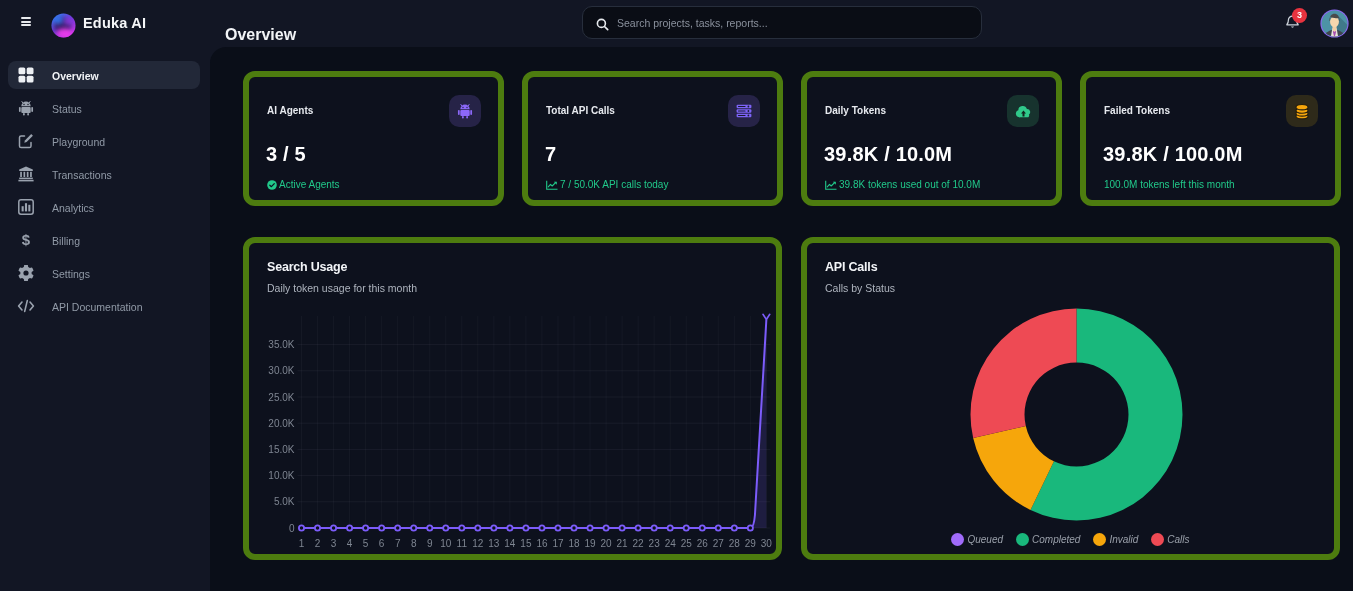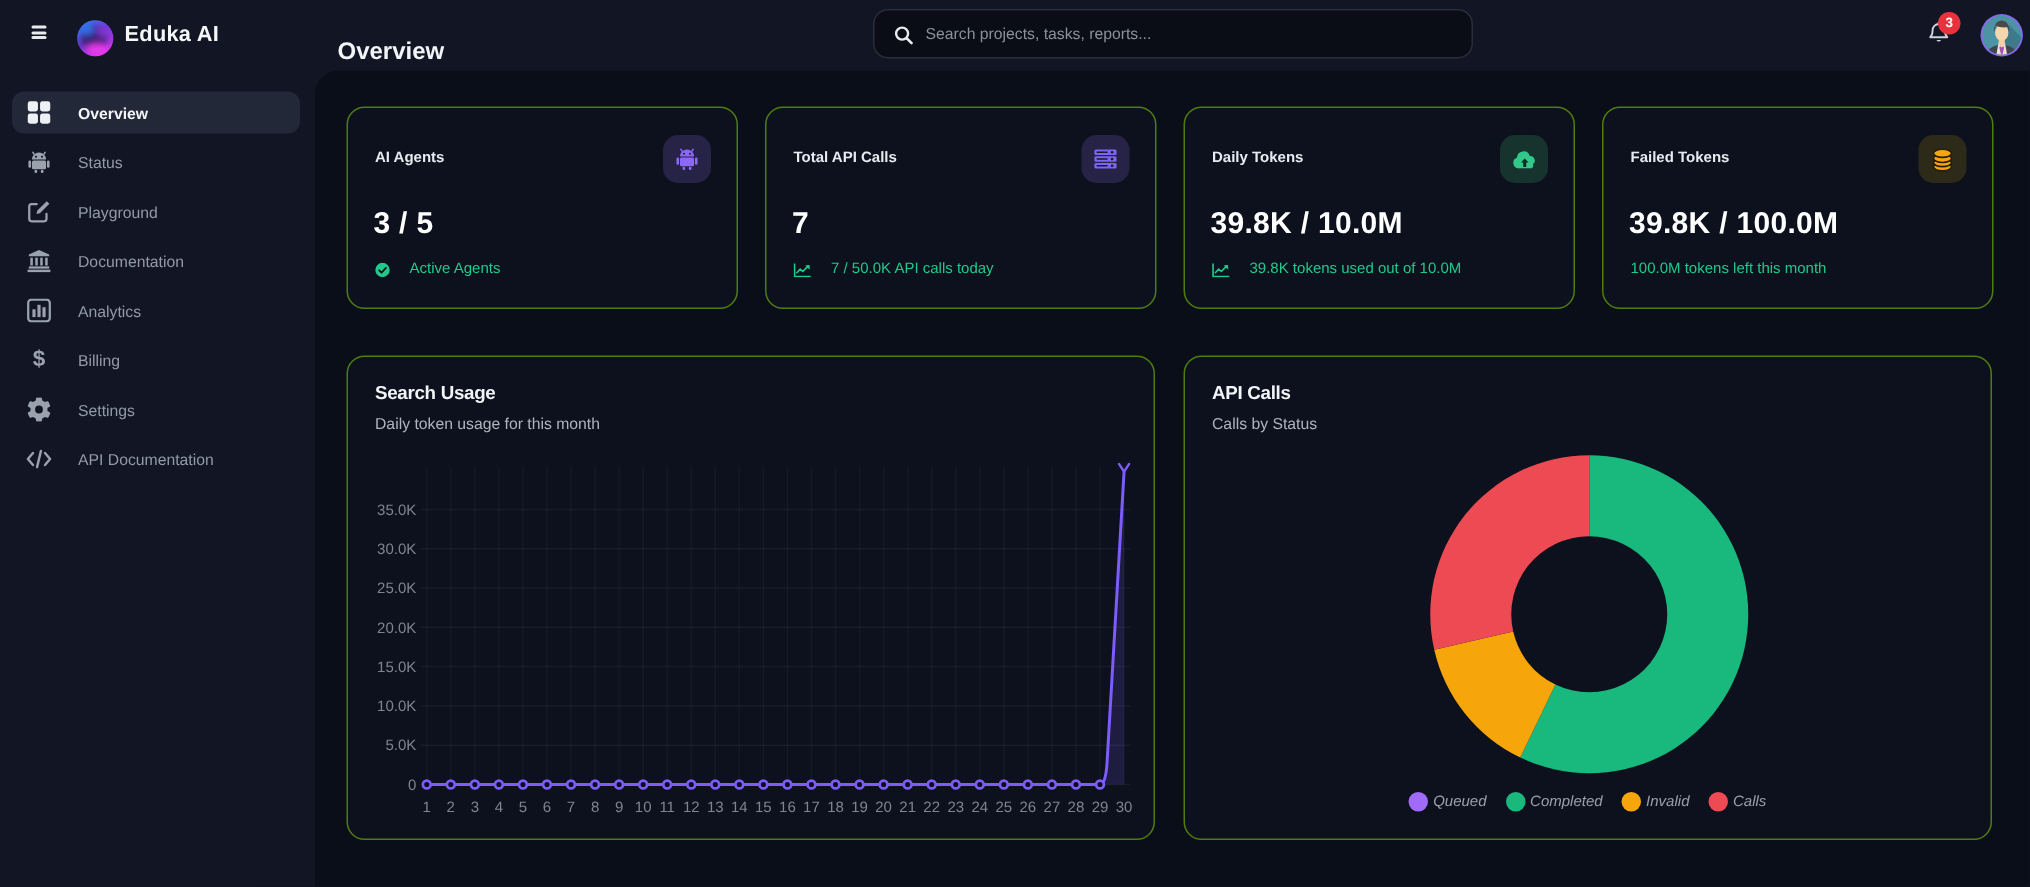--- a/index.html
+++ b/index.html
@@ -15,26 +15,26 @@
 #search .sic2 { position:absolute; left:13px; top:10px; }
 #search .ph { position:absolute; left:34px; top:10px; font-size:10.5px; color:#8a919d; }
 #bell { position:absolute; left:1285px; top:14px; }
 #badge { position:absolute; left:1292px; top:8px; width:15px; height:15px; background:#e8333f; border-radius:50%; color:#fff; font-size:9px; font-weight:700; text-align:center; line-height:15px; }
 #avatar { position:absolute; left:1320px; top:9px; }
 .sitem { position:absolute; left:8px; width:192px; height:28px; border-radius:8px; }
 .sitem.active { background:#222838; }
 .sic { position:absolute; left:9px; top:6px; width:18px; height:16px; display:flex; align-items:center; justify-content:center; }
 .slb { position:absolute; left:44px; top:8.5px; font-size:10.5px; color:#919aa7; }
 .sitem.active .slb { color:#f2f4f7; font-weight:700; }
-.card { position:absolute; background:#0d111d; border:1px solid #4d7c0f; border-radius:12px; }
+.card { position:absolute; background:#0d111d; border:6px solid #4d7c0f; border-radius:12px;margin-left:12px; }
 .stat { top:71px; width:261px; height:135px; }
 .ct { position:absolute; left:18px; top:28px; font-size:10px; font-weight:700; color:#e7eaef; }
 .cicon { position:absolute; right:17px; top:18px; width:32px; height:32px; border-radius:10px; display:flex; align-items:center; justify-content:center; }
 .cnum { position:absolute; left:17px; top:65.5px; font-size:20px; font-weight:700; color:#fff; letter-spacing:0.2px; }
-.csub { position:absolute; left:18px; top:102px; display:flex; align-items:center; gap:13px; font-size:10px; color:#21c98a; }
+.csub { position:absolute; left:18px; top:102px; display:flex; align-items:center; gap:2px; font-size:10px; color:#21c98a; }
 .subic { display:flex; align-items:center; }
 .chart { top:237px; width:539px; height:323px; }
 .cht { position:absolute; left:18px; top:17px; font-size:12.5px; font-weight:700; color:#f2f4f7; letter-spacing:-0.2px; }
 .chs { position:absolute; left:18px; top:39px; font-size:10.5px; color:#aeb4be; }
 .legend { position:absolute; left:0; right:0; top:289.5px; display:flex; align-items:center; justify-content:center; }
 .li { display:flex; align-items:center; gap:3px; margin:0 6.5px;font-style:italic; }
 .ld { width:13px; height:13px; border-radius:50%; display:inline-block; }
 .ll { font-size:10px; color:#9aa0aa; }
 </style></head>
 <body>
@@ -146,21 +146,21 @@
             <path d="M8 0.6 14.8 3.6 v1.3 H1.2 V3.6 Z"></path>
             <rect x="2.2" y="5.8" width="1.7" height="5.2"></rect>
             <rect x="5.5" y="5.8" width="1.7" height="5.2"></rect>
             <rect x="8.8" y="5.8" width="1.7" height="5.2"></rect>
             <rect x="12.1" y="5.8" width="1.7" height="5.2"></rect>
             <rect x="1.2" y="11.6" width="13.6" height="1.5"></rect>
             <rect x="0.4" y="13.8" width="15.2" height="1.6"></rect>
           </g>
         </svg>
       </span>
-      <span class="slb">Documentation</span>
+      <span class="slb">Transactions</span>
     </div>
 <div class="sitem" style="top:193px">
       <span class="sic">
         <svg width="16" height="16" viewBox="0 0 16 16">
           <rect x="0.8" y="0.8" width="14.4" height="14.4" rx="2.2" fill="none" stroke="#9aa2ae" stroke-width="1.5"></rect>
           <g fill="#9aa2ae">
             <rect x="3.6" y="7.2" width="2.1" height="5.2"></rect>
             <rect x="6.95" y="4.2" width="2.1" height="8.2"></rect>
             <rect x="10.3" y="5.8" width="2.1" height="6.6"></rect>
           </g>

